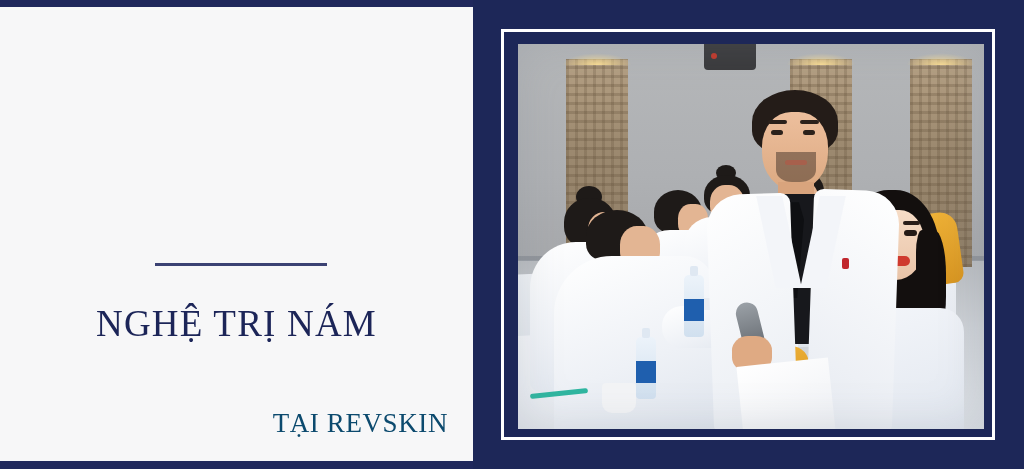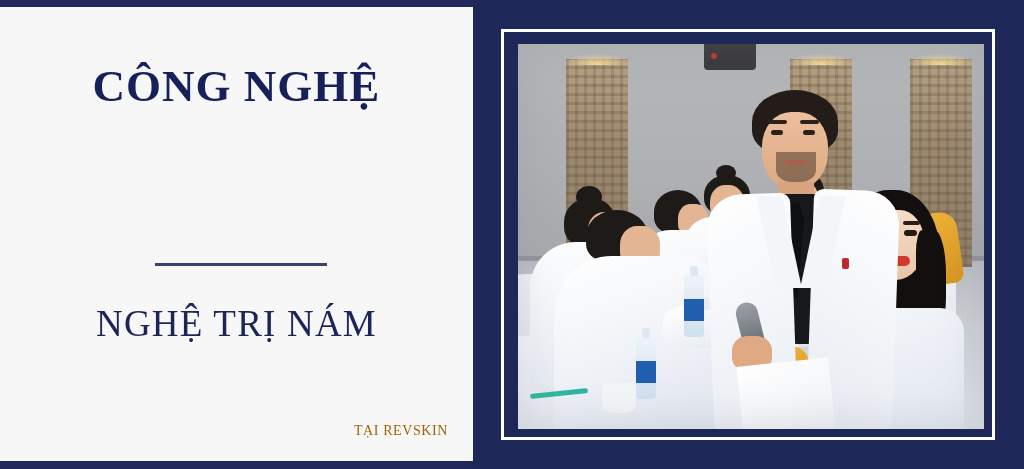--- a/index.html
+++ b/index.html
@@ -61,22 +61,22 @@
     font-weight:normal;
     font-size:37px;
     letter-spacing:1.2px;
     font-family:"Liberation Serif",serif;
   }
 
   .tagline{
     position:absolute;
     right:25px;
     bottom:22px;
-    color:#a16207;
-    font-size:14px;
+    color:#0c4a6e;
+    font-size:27px;
     letter-spacing:0.6px;
     font-family:"Liberation Serif",serif;
   }
 
   
   .right-panel{
     position:absolute;
     left:473px;top:0;
     width:551px;height:469px;
     background:#1d2758;
@@ -339,21 +339,20 @@
 </style>
 </head>
 <body>
 
 <div class="banner">
 
   <div class="left-panel">
     <div class="left-inner">
 
       <div class="headline">
-        <span class="line2">CÔNG NGHỆ</span>
       </div>
 
       <div class="divider"></div>
 
       <div class="subhead">NGHỆ TRỊ NÁM</div>
 
       <div class="tagline">TẠI REVSKIN</div>
 
     </div>
   </div>

